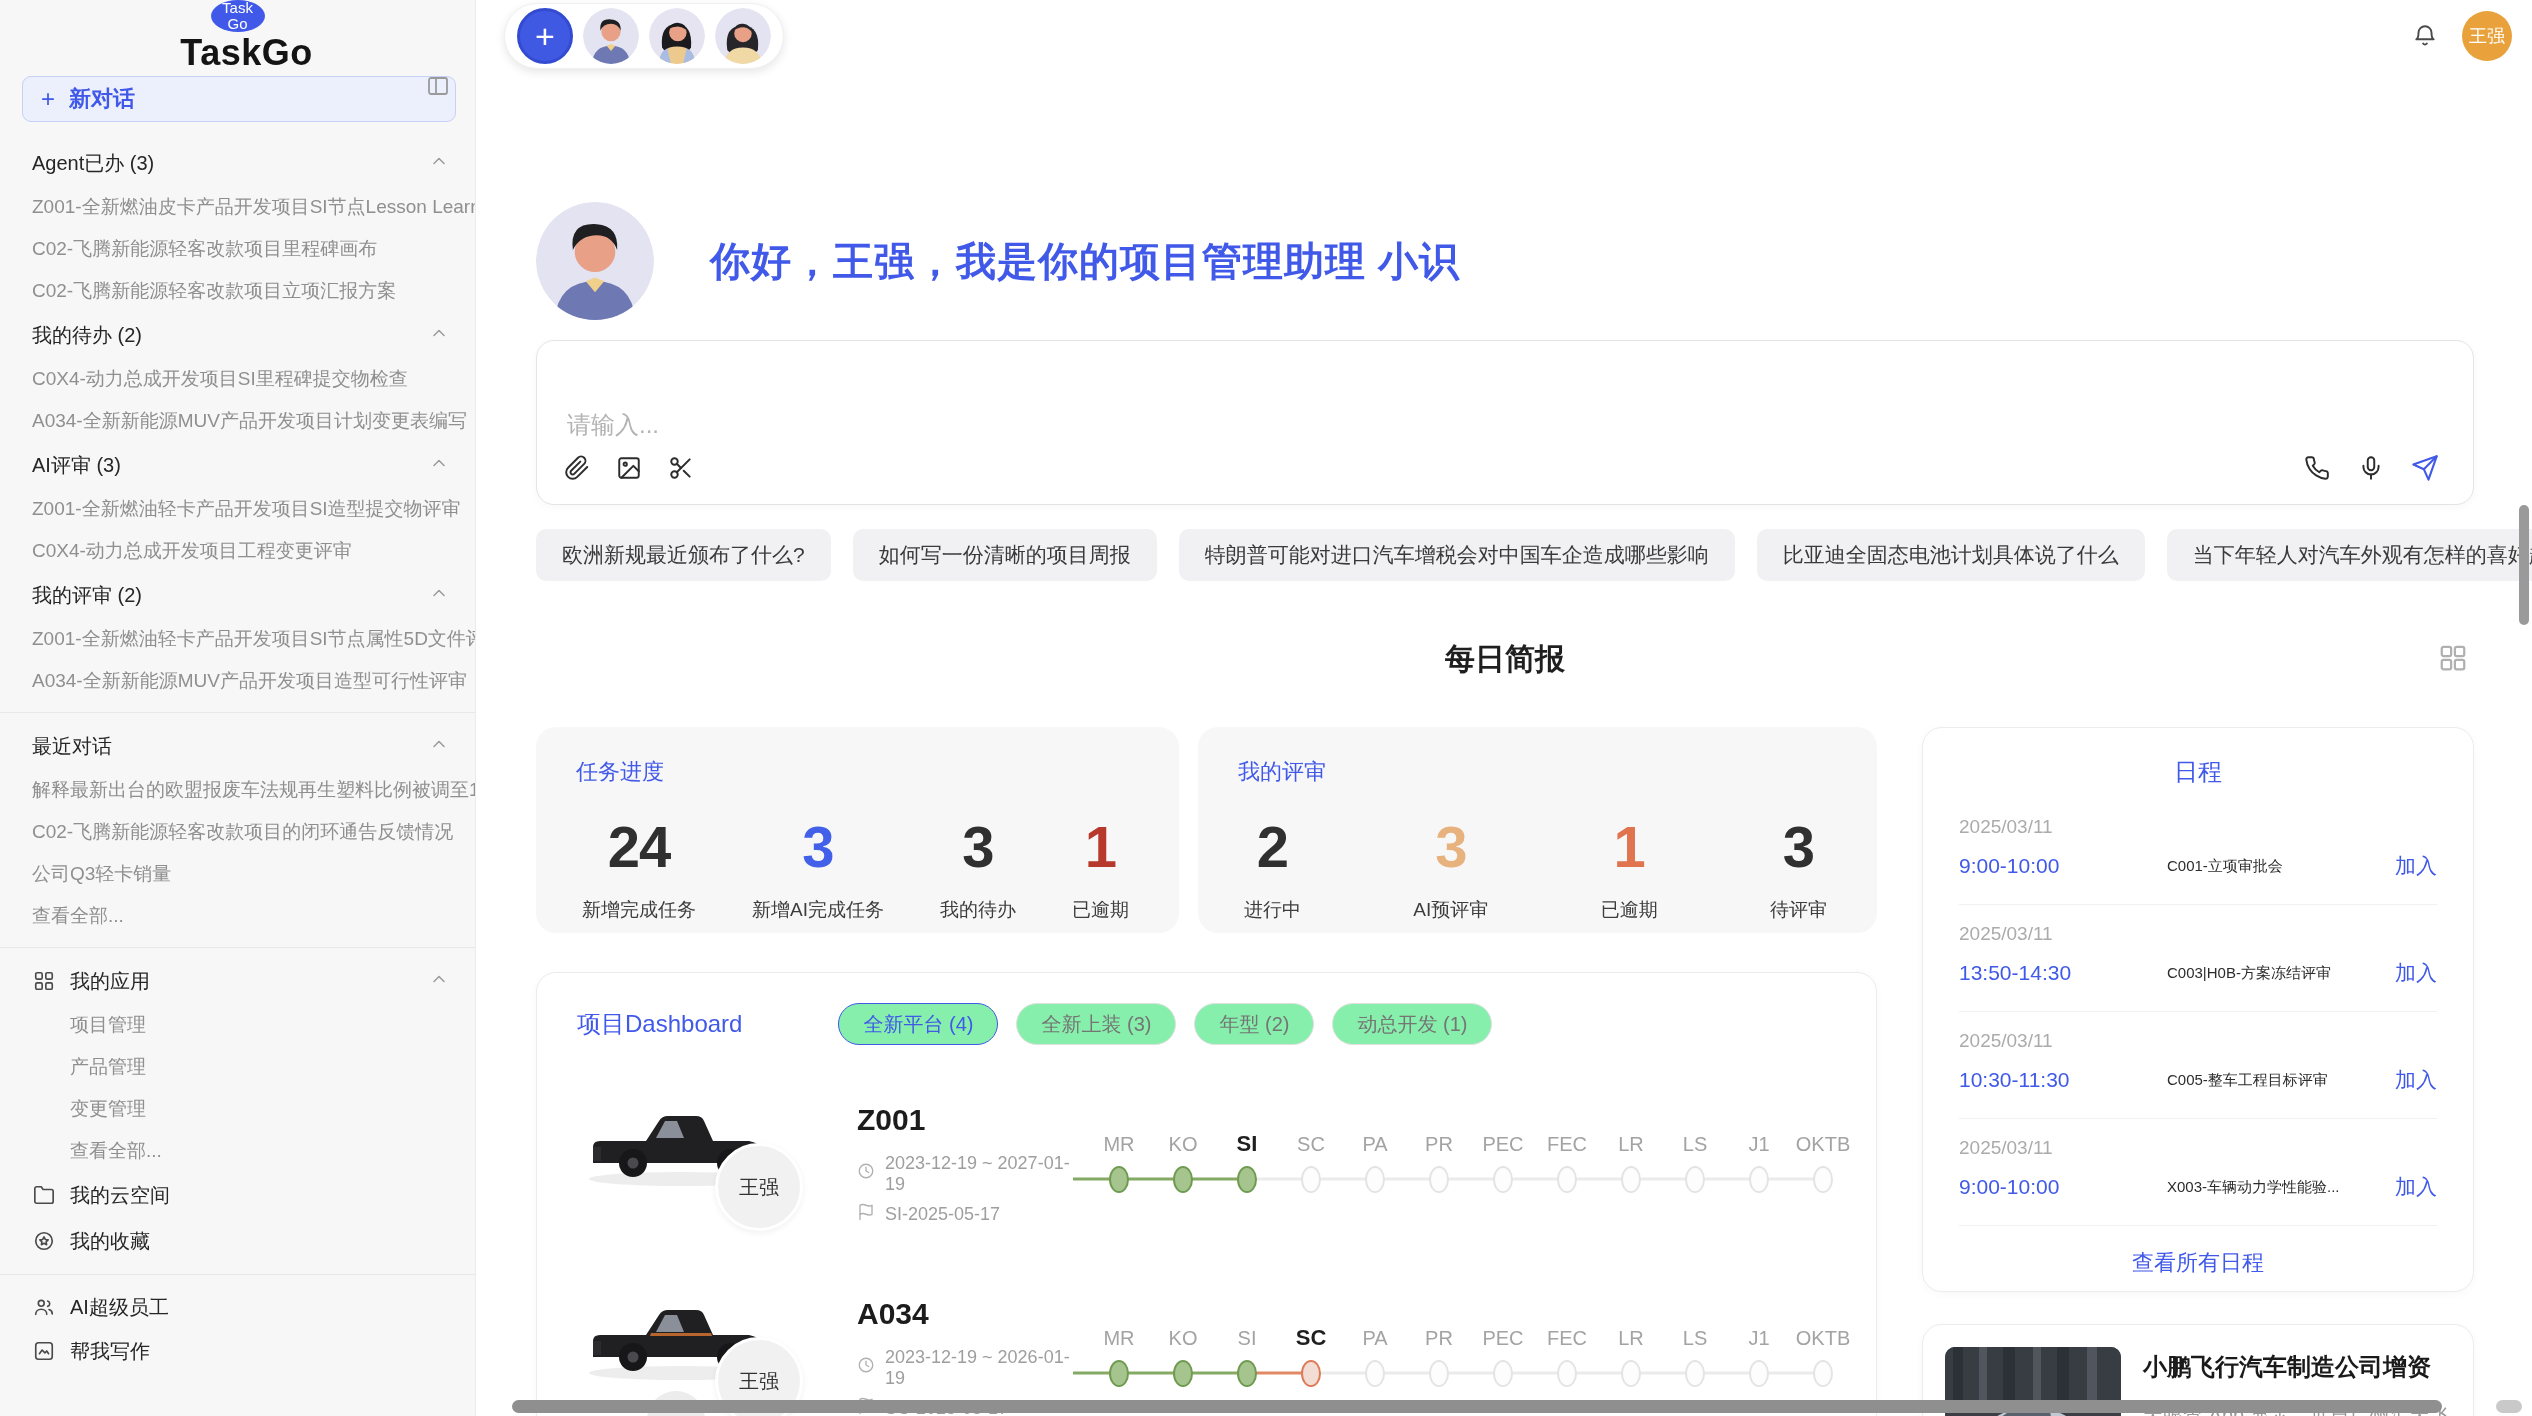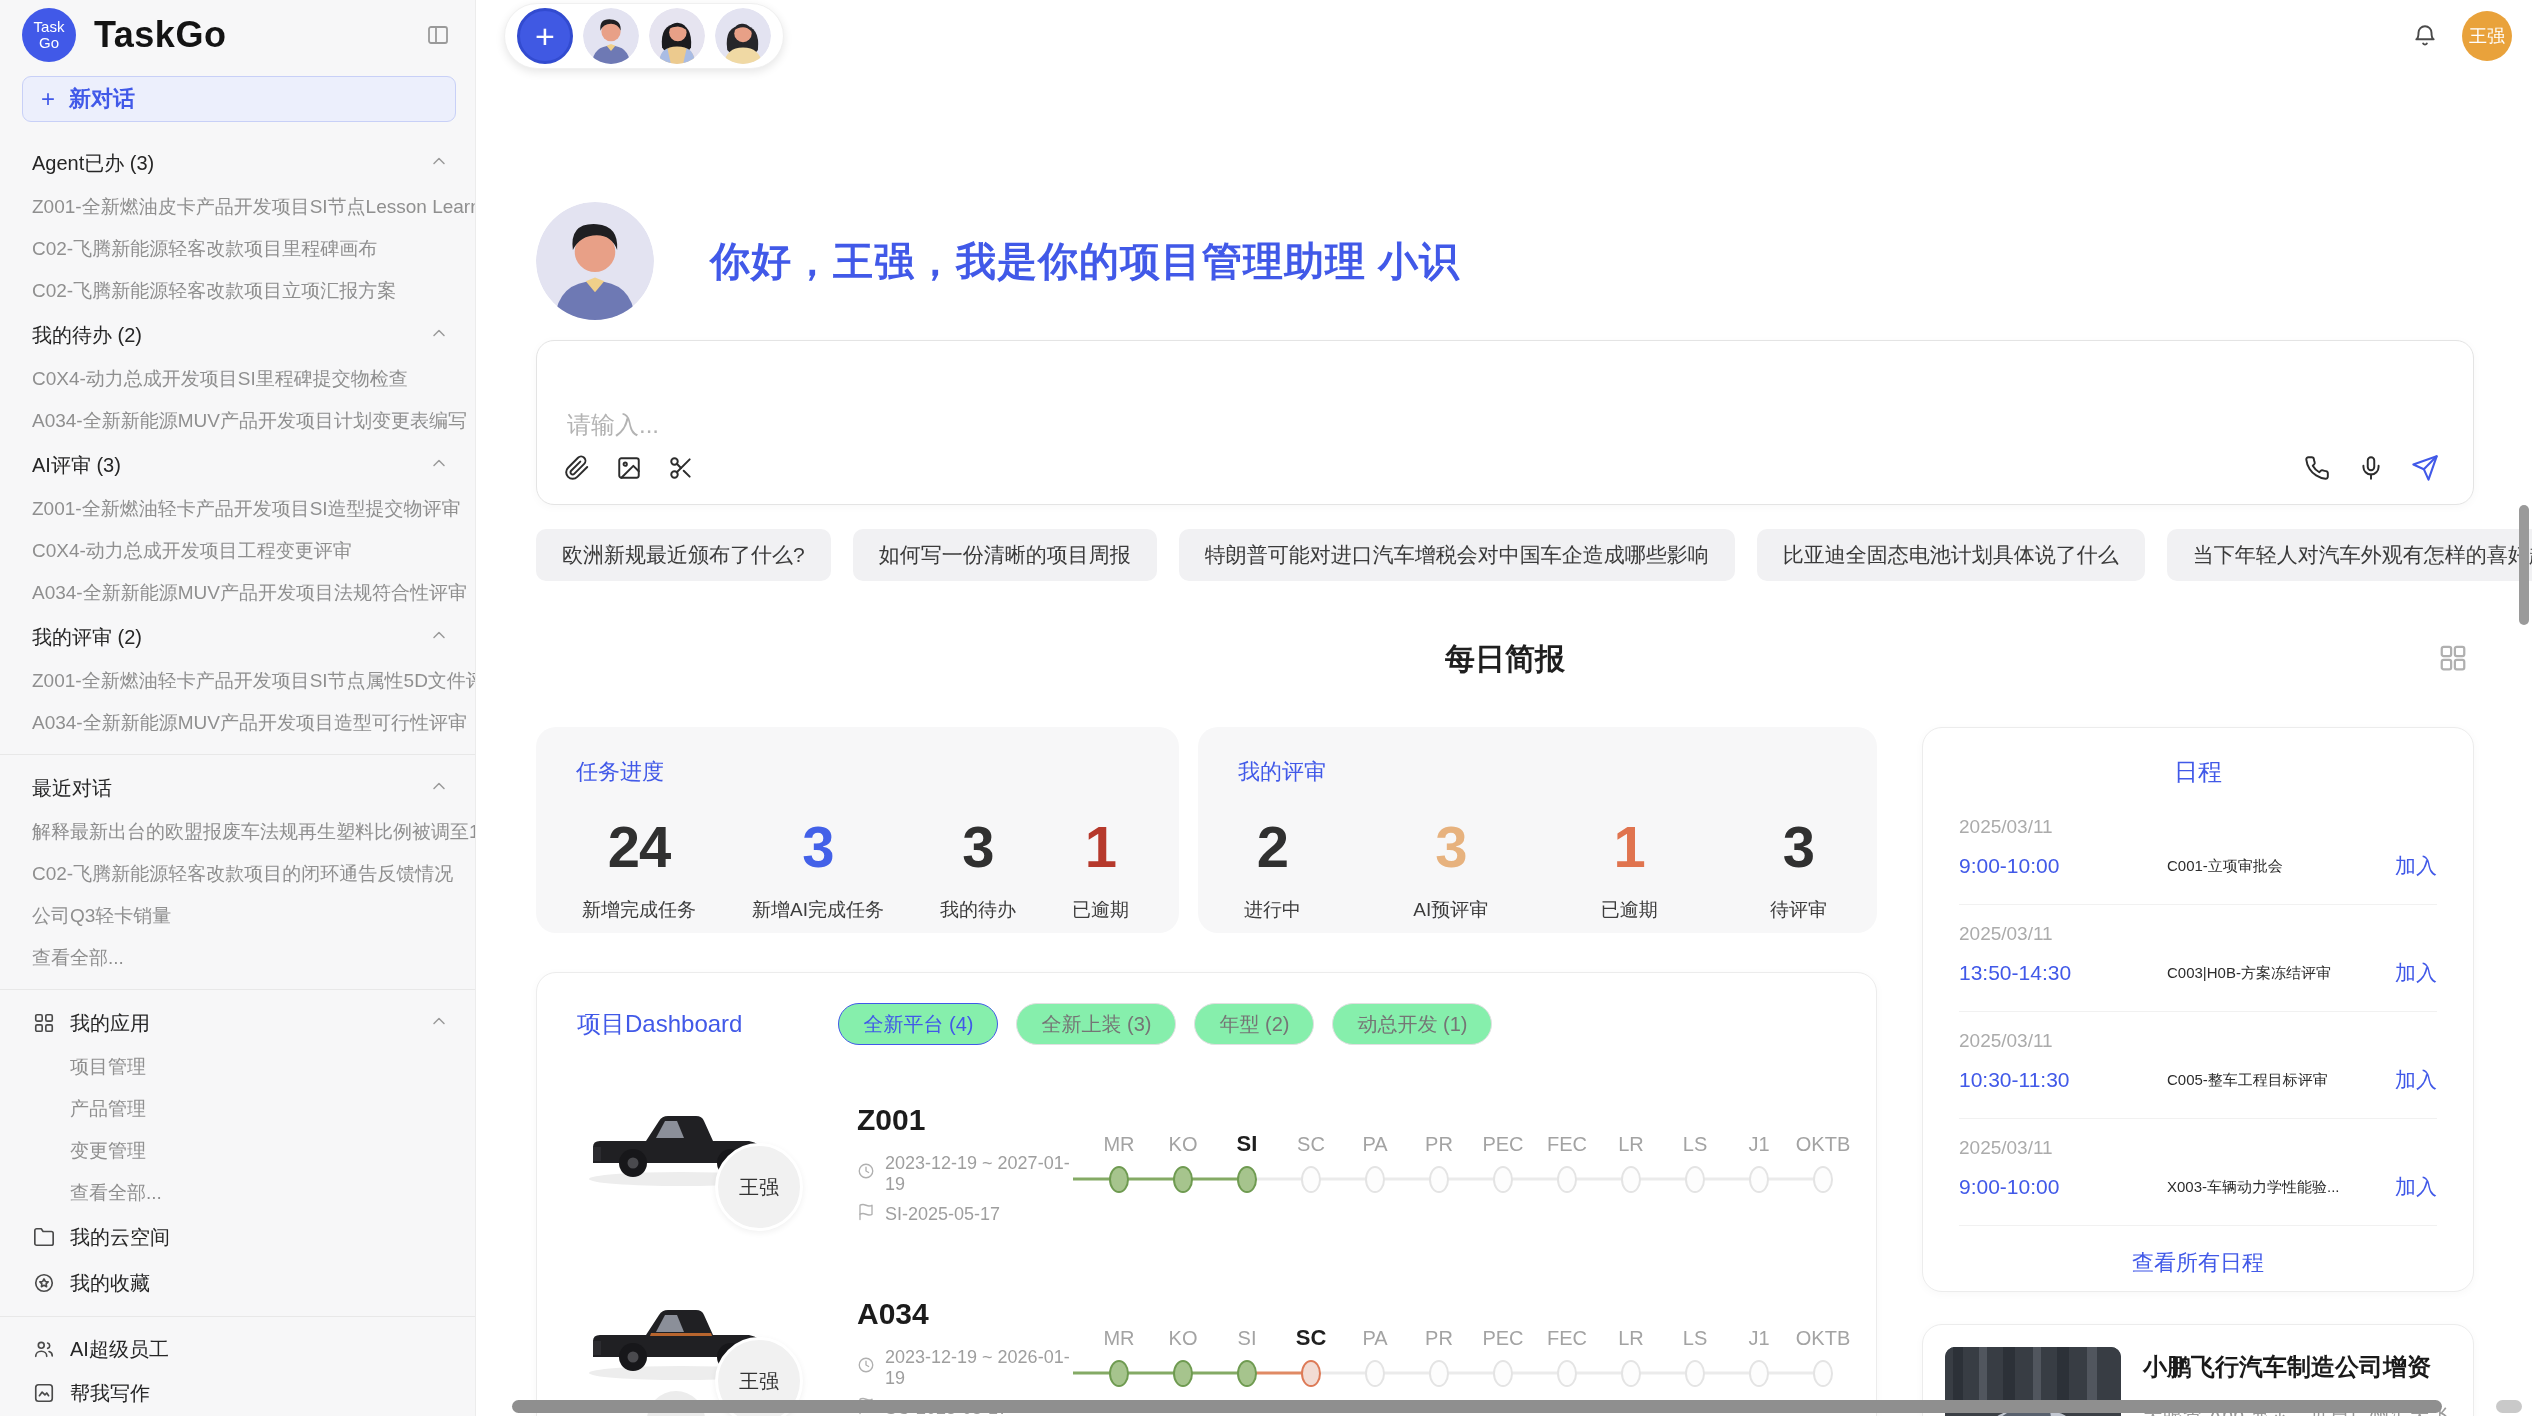--- a/index.html
+++ b/index.html
@@ -11,21 +11,21 @@
     --gray-text: #8f8f8f;
     --ms-green-line: #84aa65;
     --ms-green-fill: #a6c48d;
     --ms-green-stroke: #6f9b51;
     --ms-gray-line: #ebebeb;
     --ms-orange: #dd7a57;
   }
   
   .sidebar { width: 476px; min-width: 476px; height: 1416px; background: #f7f7f8;
     border-right: 1px solid #ececec; padding: 0 0 0 0; overflow: hidden; }
-  .side-head { height: 70px; display: flex; align-items: center; padding: 0 22px; }
+  .side-head { height: 70px; display: flex; align-items: center; padding: 0 22px; flex-direction: column; }
   .logo-badge { width: 54px; height: 54px; border-radius: 50%; background: var(--accent);
     color: #fff; display: flex; flex-direction: column; align-items: center; justify-content: center;
     font-size: 15px; line-height: 16px; font-weight: 500; }
   .app-title { font-size: 36px; font-weight: 700; color: #141414; margin-left: 18px; letter-spacing: 0.5px; }
   .panel-toggle { margin-left: auto; width: 30px; height: 26px; display:flex; align-items:center; justify-content:center; cursor:pointer; }
   .newchat-btn { margin: 6px 20px 10px 22px; height: 46px; width: 434px;
     background: #eceffc; border: 1px solid #c8d0f7; border-radius: 9px;
     display: flex; align-items: center; padding: 0 18px; color: var(--accent);
     font-size: 22px; font-weight: 600; cursor: pointer; }
   .newchat-plus { font-size: 24px; margin-right: 14px; font-weight: 500; }
@@ -203,21 +203,20 @@
     <div class="s-item">A034-全新新能源MUV产品开发项目计划变更表编写</div>
 
     <div class="s-header">
       <span>AI评审 (3)</span>
       <span class="chev"><svg class="outline gray" width="20" height="20" viewBox="0 0 24 24">
             <polyline points="6 15 12 9 18 15"></polyline>
           </svg></span>
     </div>
     <div class="s-item">Z001-全新燃油轻卡产品开发项目SI造型提交物评审</div>
     <div class="s-item">C0X4-动力总成开发项目工程变更评审</div>
-    <div class="s-item">A034-全新新能源MUV产品开发项目法规符合性评审</div>
 
     <div class="s-header">
       <span>我的评审 (2)</span>
       <span class="chev"><svg class="outline gray" width="20" height="20" viewBox="0 0 24 24">
             <polyline points="6 15 12 9 18 15"></polyline>
           </svg></span>
     </div>
     <div class="s-item">Z001-全新燃油轻卡产品开发项目SI节点属性5D文件评审</div>
     <div class="s-item">A034-全新新能源MUV产品开发项目造型可行性评审</div>
 

